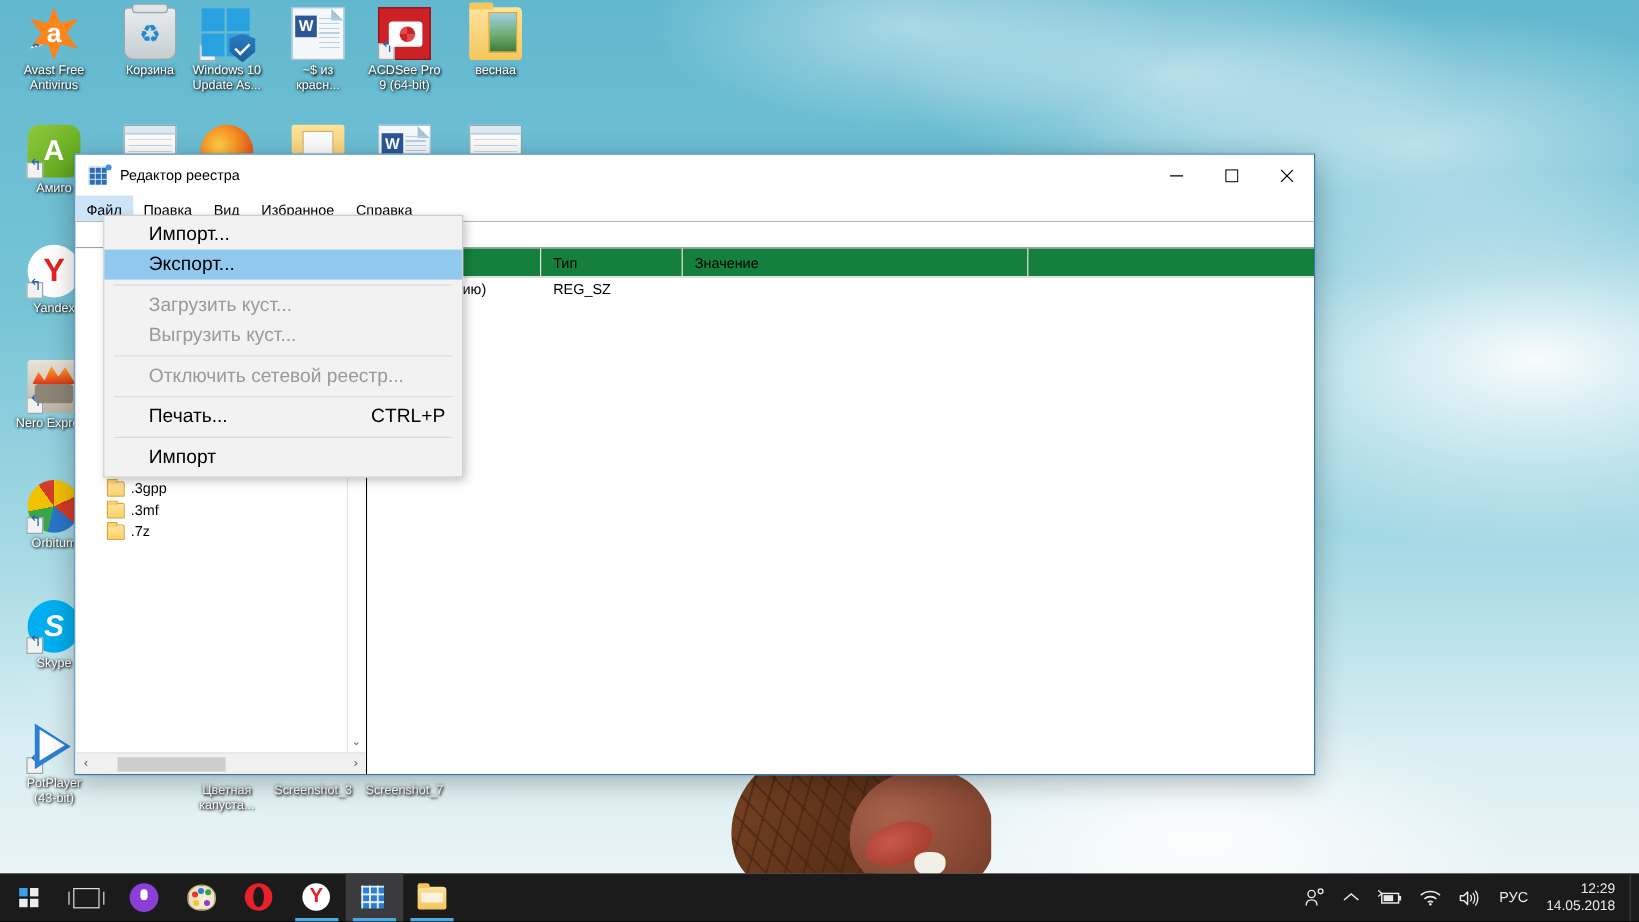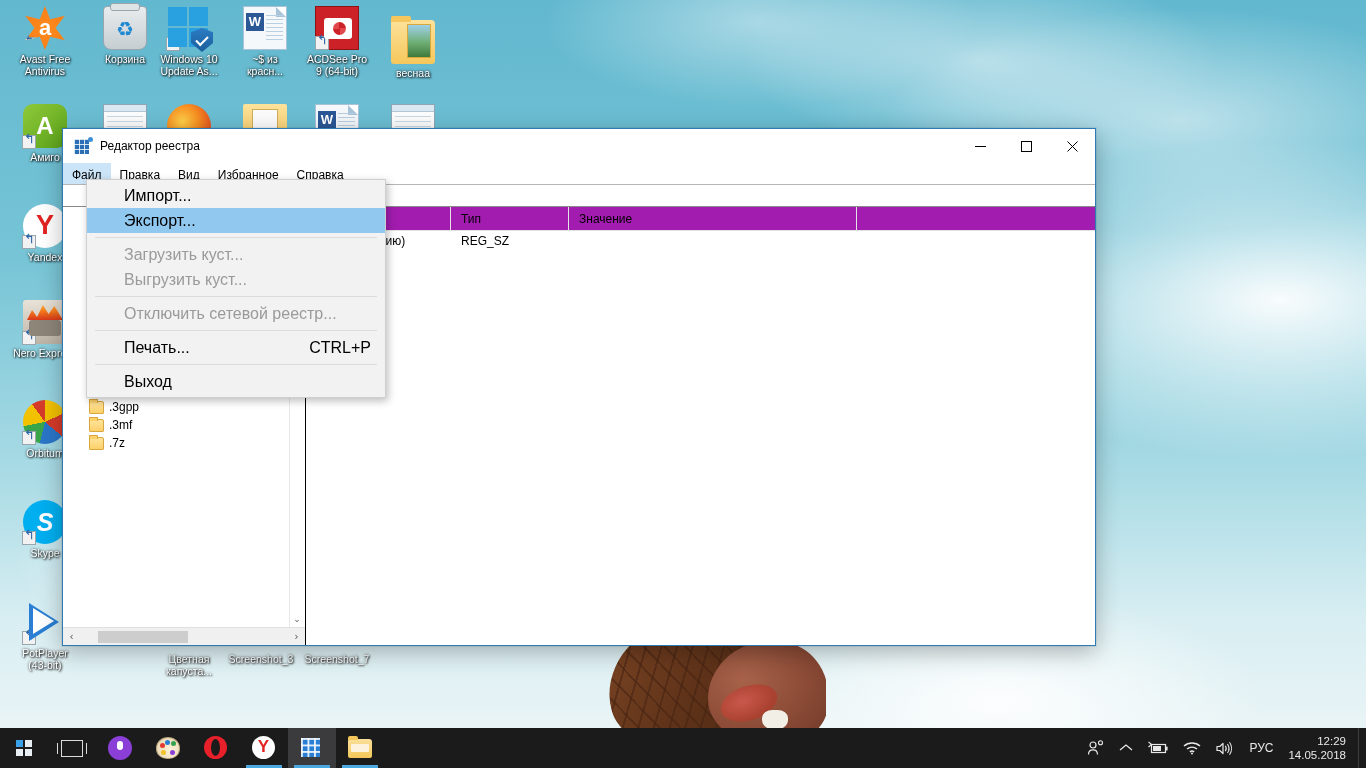--- a/index.html
+++ b/index.html
@@ -215,21 +215,21 @@
   }
   #thscroll .thumb{
     position:absolute; left:35px; width:90px; top:3px; height:12px;
     background:#cdcdcd;
   }
   #thscroll .hbtn.right{ position:absolute; right:0; }
 
   
   #listpane{ flex:1 1 auto; position:relative; background:#fff; min-width:0; }
   #listhdr{
-    height:24px; display:flex; border-bottom:1px solid #e3e3e3; background:#a21caf;
+    height:24px; display:flex; border-bottom:1px solid #e3e3e3; background:#15803d;
     font-size:12px; color:#000;
   }
   #listhdr .col{
     display:flex; align-items:center; padding-left:10px;
     border-right:1px solid #e3e3e3; height:24px;
   }
   .c-name{ width:145px; } .c-type{ width:118px; } .c-val{ width:288px; } .c-rest{flex:1 1 auto;border-right:none !important;}
   .lrow{ height:20px; display:flex; font-size:12px; color:#000; align-items:center; }
   .lrow .cell{ padding-left:10px; }
 
@@ -387,21 +387,21 @@
       <span class="lbl">красн...</span>
     </div>
     <div class="dicon" style="left: 298px; top: 6px;">
       <div class="glyph ic-acd">
         <span class="shortcut"></span>
         <span class="cam"></span>
       </div>
       <span class="lbl">ACDSee Pro</span>
       <span class="lbl">9 (64-bit)</span>
     </div>
-    <div class="dicon" style="left: 374px; top: 20px; text-align: center;">
+    <div class="dicon" style="left: 374px; top: 6px; text-align: center;">
       <div class="glyph ic-folder">
         <span class="pic"></span>
       </div>
       <span class="lbl">веснаа</span>
     </div>
     <div class="dicon" style="left: 6px; top: 104px;">
       <div class="glyph ic-amigo">
         <span class="shortcut"></span>
         <span class="a">A</span>
       </div>
@@ -611,21 +611,21 @@
     <div class="mi dis">
       <span>Отключить сетевой реестр...</span>
     </div>
     <div class="msep"></div>
     <div class="mi">
       <span>Печать...</span>
       <span class="accel">CTRL+P</span>
     </div>
     <div class="msep"></div>
     <div class="mi">
-      <span>Выход</span>
+      <span>Импорт</span>
     </div>
   </div>
 
 <div id="taskbar">
   <div id="startbtn">
     <div class="winlogo">
       <i class="a"></i>
         <i class="b"></i>
         <i class="c"></i>
         <i class="d"></i>

